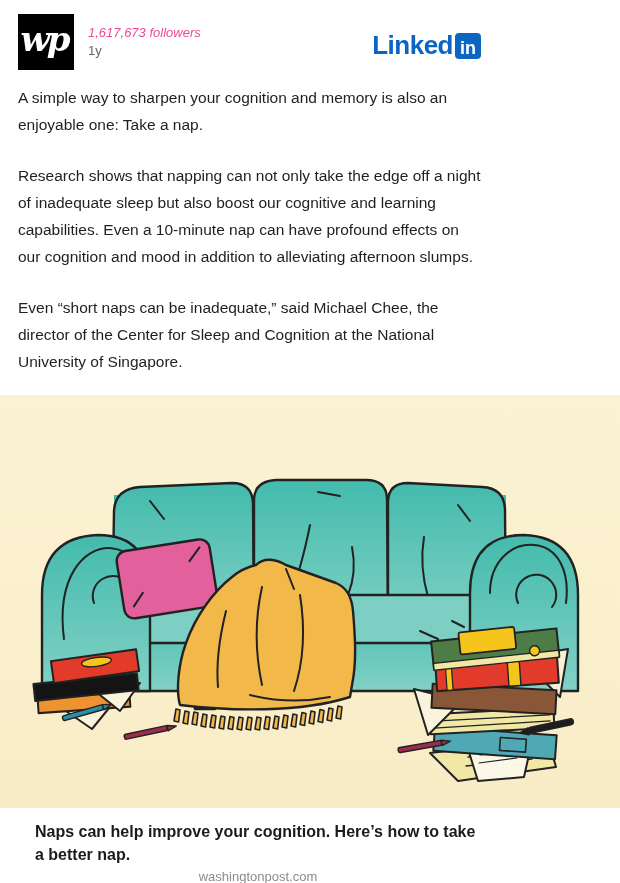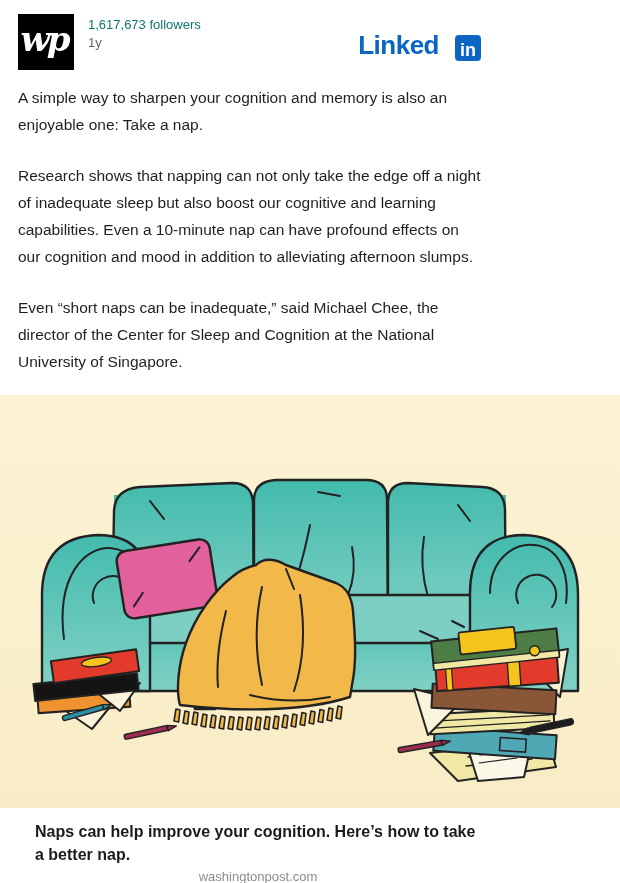--- a/index.html
+++ b/index.html
@@ -8,23 +8,23 @@
   .page{width:499px;height:883px;background:#fff;position:relative;}
 
   
   .post-header{display:flex;align-items:flex-start;padding:14px 18px 12px 18px;}
   .logo-box{width:56px;height:56px;background:#000;display:flex;align-items:center;justify-content:center;
             flex:0 0 auto;cursor:pointer;}
   .logo-wp{font-family:"DejaVu Serif",serif;font-style:italic;font-weight:700;color:#fff;
            font-size:34px;letter-spacing:-3px;transform:translate(-2px,-3px);}
   .pub-meta{margin-left:14px;flex:1 1 auto;min-width:0;padding-top:1px;}
   .pub-name{font-size:15px;font-weight:700;color:#191919;line-height:19px;cursor:pointer;}
-  .pub-followers{font-size:13px;color:#0f766e;line-height:18px;margin-top:1px;}
+  .pub-followers{font-size:13px;color:#ec4899;line-height:18px;margin-top:9px;font-style:italic;}
   .pub-time{font-size:13px;color:#666;line-height:17px;}
-  .li-logo{display:flex;align-items:flex-end;gap:16px;margin-top:16px;cursor:pointer;}
+  .li-logo{display:flex;align-items:center;gap:2px;margin-top:16px;cursor:pointer;}
   .li-word{color:var(--accent-linkedin,#0A66C2);font-size:26px;font-weight:700;letter-spacing:-0.5px;}
   .li-badge{width:26px;height:26px;background:var(--accent-linkedin,#0A66C2);color:#fff;border-radius:4px;
             display:flex;align-items:flex-end;justify-content:center;font-size:18px;font-weight:700;
             line-height:21px;}
 
   
   .post-body{padding:2px 18px 14px 18px;}
   .post-body p{margin:0 0 24px 0;font-size:15.5px;line-height:27px;color:#1f1f1f;max-width:592px;}
   .post-body p:last-child{margin-bottom:6px;}
 

